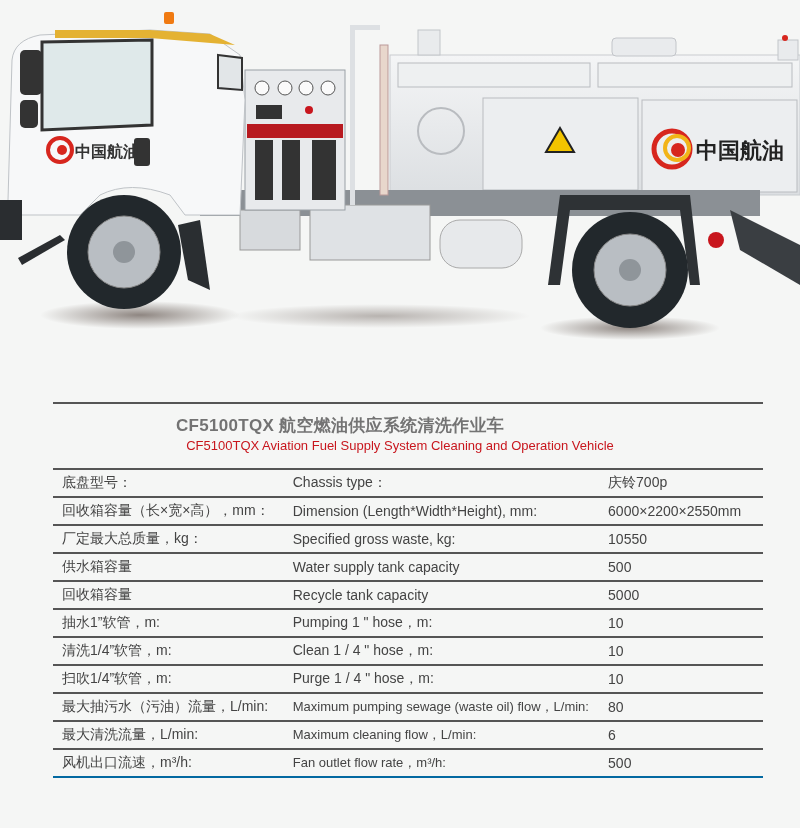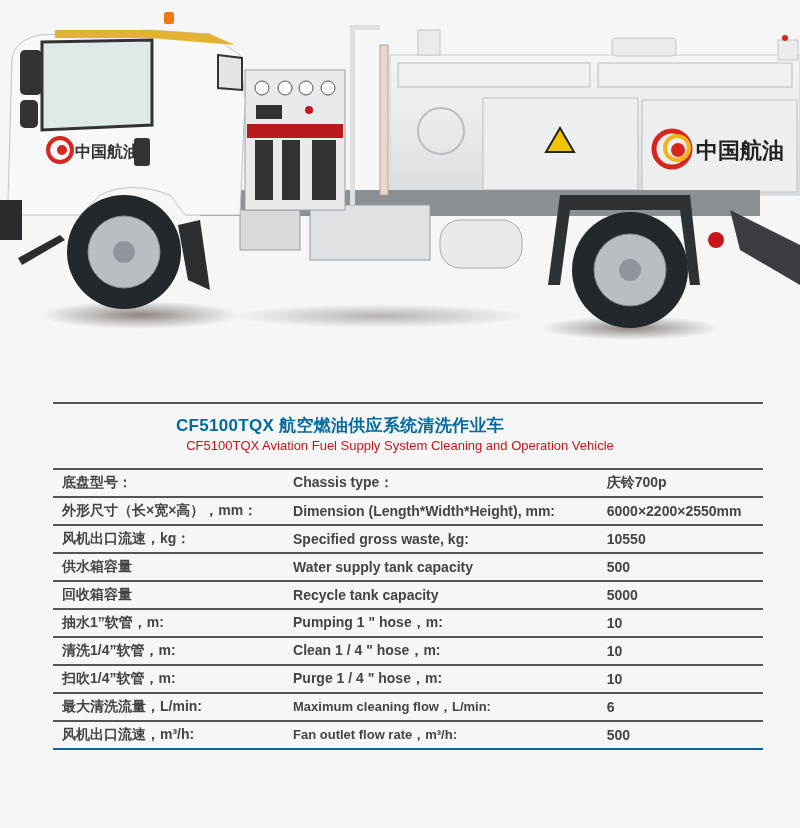--- a/index.html
+++ b/index.html
@@ -12,33 +12,33 @@
   }
   .hero {
     position: absolute; left: 0; top: 0; width: 800px; height: 400px;
   }
   .hero svg { display: block; }
   .rule-top {
     position: absolute; left: 53px; top: 402px; width: 710px; height: 2px; background: #555;
   }
   .title-cn {
     position: absolute; left: 0; width: 680px; top: 414px; text-align: center;
-    font-size: 17px; font-weight: bold; color: #0369a1; letter-spacing: 0.3px;
+    font-size: 17px; font-weight: bold; color: #737373; letter-spacing: 0.3px;
   }
   .title-en {
     position: absolute; left: 0; width: 800px; top: 438px; text-align: center;
     font-size: 13px; color: #c8161d; letter-spacing: 0px;
   }
   .spec-table {
     position: absolute; left: 53px; top: 468px; width: 710px;
     border-collapse: collapse;
   }
   .spec-table td {
     height: 26px; padding: 0; border-top: 2px solid #555; font-size: 14px; color: #444;
-    vertical-align: middle; white-space: nowrap; font-weight: bold;
+    vertical-align: middle; white-space: nowrap;
   }
   .spec-table tr:last-child td { border-bottom: 2px solid #0369a1; }
   .c-cn { width: 234px; padding-left: 9px !important; }
   .c-en { width: 318px; }
   .c-val { width: 158px; margin-top: 48px; }
   .small { font-size: 13px !important; }
 </style>
 </head>
 <body>
 
@@ -140,26 +140,26 @@
 <div class="title-en">CF5100TQX Aviation Fuel Supply System Cleaning and Operation Vehicle</div>
 
 <table class="spec-table">
   <tbody>
     <tr>
       <td class="c-cn">底盘型号：</td>
       <td class="c-en">Chassis type：</td>
       <td class="c-val">庆铃700p</td>
     </tr>
     <tr>
-      <td class="c-cn">外形尺寸（长×宽×高），mm：</td>
+      <td class="c-cn">回收箱容量（长×宽×高），mm：</td>
       <td class="c-en">Dimension (Length*Width*Height), mm:</td>
       <td class="c-val">6000×2200×2550mm</td>
     </tr>
     <tr>
-      <td class="c-cn">风机出口流速，kg：</td>
+      <td class="c-cn">厂定最大总质量，kg：</td>
       <td class="c-en">Specified gross waste, kg:</td>
       <td class="c-val">10550</td>
     </tr>
     <tr>
       <td class="c-cn">供水箱容量</td>
       <td class="c-en">Water supply tank capacity</td>
       <td class="c-val">500</td>
     </tr>
     <tr>
       <td class="c-cn">回收箱容量</td>
@@ -175,20 +175,25 @@
       <td class="c-cn">清洗1/4”软管，m:</td>
       <td class="c-en">Clean 1 / 4 " hose，m:</td>
       <td class="c-val">10</td>
     </tr>
     <tr>
       <td class="c-cn">扫吹1/4”软管，m:</td>
       <td class="c-en">Purge 1 / 4 " hose，m:</td>
       <td class="c-val">10</td>
     </tr>
     <tr>
+      <td class="c-cn">最大抽污水（污油）流量，L/min:</td>
+      <td class="c-en small">Maximum pumping sewage (waste oil) flow，L/min:</td>
+      <td class="c-val">80</td>
+    </tr>
+    <tr>
       <td class="c-cn">最大清洗流量，L/min:</td>
       <td class="c-en small">Maximum cleaning flow，L/min:</td>
       <td class="c-val">6</td>
     </tr>
     <tr>
       <td class="c-cn">风机出口流速，m³/h:</td>
       <td class="c-en small">Fan outlet flow rate，m³/h:</td>
       <td class="c-val">500</td>
     </tr>
   </tbody>

